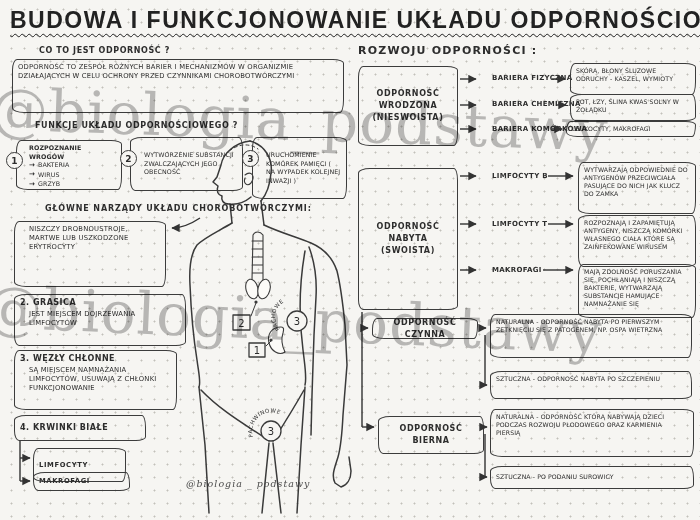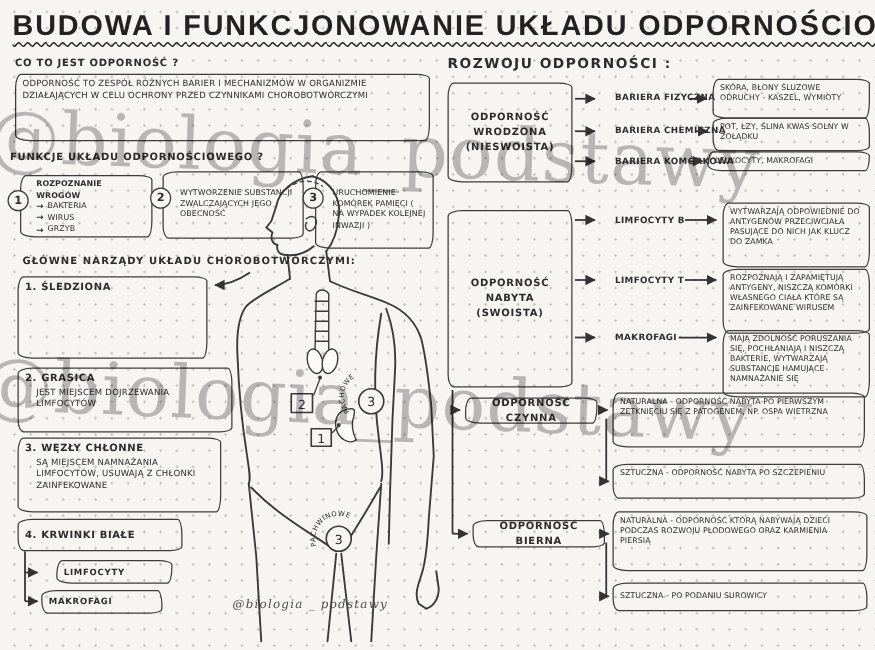--- a/index.html
+++ b/index.html
@@ -10,21 +10,21 @@
     background-size:13px 13px;background-position:5px 3px;
     font-family:"DejaVu Sans",sans-serif;color:#2d2d2d;
   }
   .abs{position:absolute;}
   .title{
     font-family:"Liberation Sans",sans-serif;font-weight:700;font-size:23px;
     letter-spacing:1.5px;white-space:nowrap;color:#222;
     text-decoration:underline;text-decoration-style:wavy;text-decoration-thickness:1.2px;text-underline-offset:5px;
     z-index:5;
   }
-  .heading{font-size:8px;font-weight:700;letter-spacing:.6px;z-index:5;}
+  .heading{font-size:8px;font-weight:700;letter-spacing:.6px;z-index:5;margin-left:27px;}
   .big-heading{font-size:11px;font-weight:700;letter-spacing:1.2px;z-index:5;}
   .box{
     position:absolute;border:1.4px solid #3c3c3c;background:transparent;
     border-radius:5px 11px 4px 12px / 11px 4px 13px 5px;
     padding:3px 5px;box-sizing:border-box;z-index:5;
   }
   .box.alt{border-radius:12px 4px 10px 5px / 5px 12px 4px 10px;}
   .small-text{font-size:6.8px;line-height:1.3;letter-spacing:.2px;}
   .tiny-text{font-size:6.2px;line-height:1.3;letter-spacing:.1px;}
   .fn-text{font-size:6.3px;line-height:1.35;letter-spacing:.1px;}
@@ -95,38 +95,38 @@
   </div>
 
   <div class="num-badge" style="left:242px;top:150px;">3</div>
   <div class="box fn-text" style="left:252px;top:137px;width:95px;height:62px;padding-left:13px;display:flex;align-items:center;">
     <span>URUCHOMIENIE KOMÓREK PAMIĘCI ( NA WYPADEK KOLEJNEJ INWAZJI )</span>
   </div>
 
   <div class="abs heading" style="left:18px;top:204px;letter-spacing:.9px;">GŁÓWNE NARZĄDY UKŁADU CHOROBOTWÓRCZYMI:</div>
 
   <div class="box small-text" style="left:14px;top:221px;width:152px;height:66px;">
-    <div class="organ-name"><span>1.</span> <span>ŚLEDZIONA</span></div>
+    <div style="padding-left:9px;">NISZCZY DROBNOUSTROJE, MARTWE LUB USZKODZONE ERYTROCYTY</div>
   </div>
 
   <div class="box alt small-text" style="left:14px;top:294px;width:172px;height:52px;">
     <div class="organ-name"><span>2.</span> <span>GRASICA</span></div>
     <div style="padding-left:9px;">JEST MIEJSCEM DOJRZEWANIA LIMFOCYTÓW</div>
   </div>
 
   <div class="box small-text" style="left:14px;top:350px;width:163px;height:60px;">
     <div class="organ-name"><span>3.</span> <span>WĘZŁY CHŁONNE</span></div>
-    <div style="padding-left:9px;">SĄ MIEJSCEM NAMNAŻANIA LIMFOCYTÓW, USUWAJĄ Z CHŁONKI ZAINFEKOWANE</div>
+    <div style="padding-left:9px;">SĄ MIEJSCEM NAMNAŻANIA LIMFOCYTÓW, USUWAJĄ Z CHŁONKI FUNKCJONOWANIE</div>
   </div>
 
   <div class="box alt small-text" style="left:14px;top:415px;width:132px;height:26px;display:flex;align-items:center;">
     <div class="organ-name" style="margin:0;"><span>4.</span> <span>KRWINKI BIAŁE</span></div>
   </div>
 
-  <div class="box small-text" style="left:33px;top:448px;width:93px;height:19px;display:flex;align-items:flex-end;font-weight:700;letter-spacing:.6px;margin-left:12px;">
+  <div class="box small-text" style="left:33px;top:448px;width:93px;height:34px;display:flex;align-items:center;font-weight:700;letter-spacing:.6px;">
     <span>LIMFOCYTY</span>
   </div>
   <div class="box alt small-text" style="left:33px;top:472px;width:97px;height:19px;display:flex;align-items:center;font-weight:700;letter-spacing:.6px;">
     <span>MAKROFAGI</span>
   </div>
 
   <svg id="bodyfig" width="185" height="385" viewBox="0 0 185 385">
     <g fill="none" stroke="#3a3a3a" stroke-width="1.5" stroke-linecap="round" stroke-linejoin="round">
 
       <path d="M65,6 C50,8 38,18 36,30 L32,42 L28,47 L33,51 C31,56 33,60 37,61 C36,65 38,69 44,69 C52,70 60,67 66,62"></path>
@@ -234,21 +234,21 @@
   <div class="box side-title" style="left:372px;top:318px;width:106px;height:21px;padding:1px 4px;">
     <span>ODPORNOŚĆ CZYNNA</span>
   </div>
   <div class="box tiny-text" style="left:490px;top:314px;width:202px;height:44px;">
     <span>NATURALNA - ODPORNOŚĆ NABYTA PO PIERWSZYM ZETKNIĘCIU SIĘ Z PATOGENEM, NP. OSPA WIETRZNA</span>
   </div>
   <div class="box alt tiny-text" style="left:490px;top:371px;width:202px;height:28px;">
     <span>SZTUCZNA - ODPORNOŚĆ NABYTA PO SZCZEPIENIU</span>
   </div>
 
-  <div class="box alt side-title" style="left:378px;top:416px;width:106px;height:22px;padding:1px 4px;">
+  <div class="box alt side-title" style="left:378px;top:416px;width:106px;height:38px;padding:1px 4px;">
     <span>ODPORNOŚĆ BIERNA</span>
   </div>
   <div class="box tiny-text" style="left:490px;top:409px;width:204px;height:48px;">
     <span>NATURALNA - ODPORNOŚĆ KTÓRĄ NABYWAJĄ DZIECI PODCZAS ROZWOJU PŁODOWEGO ORAZ KARMIENIA PIERSIĄ</span>
   </div>
   <div class="box alt tiny-text" style="left:490px;top:466px;width:204px;height:23px;display:flex;align-items:center;">
     <span>SZTUCZNA - PO PODANIU SUROWICY</span>
   </div>
 
   <svg id="connectors" width="700" height="520" viewBox="0 0 700 520">

